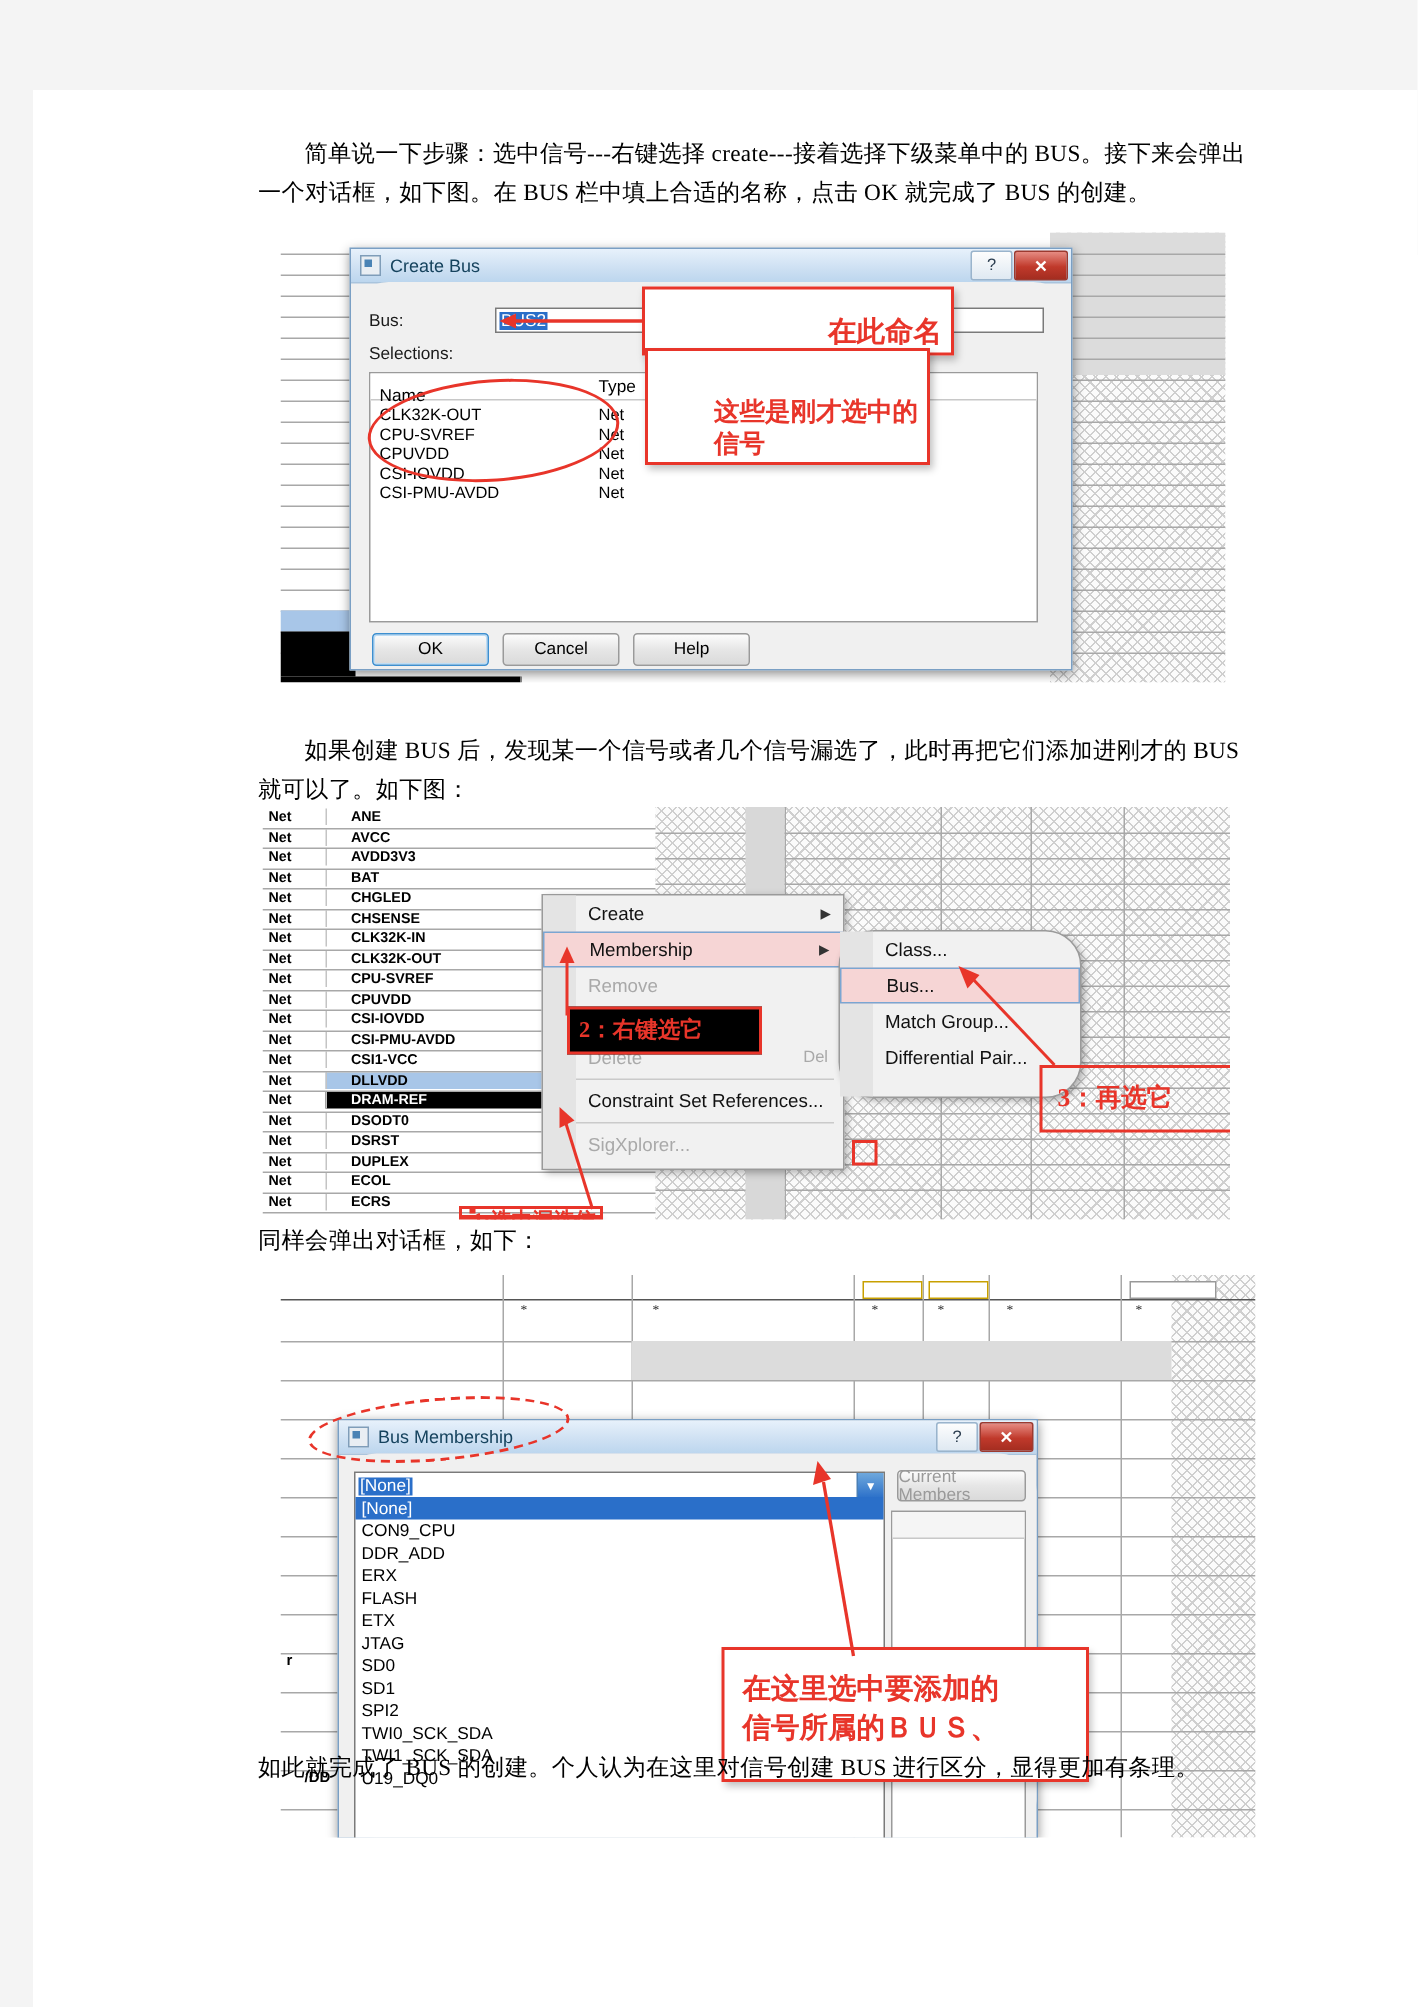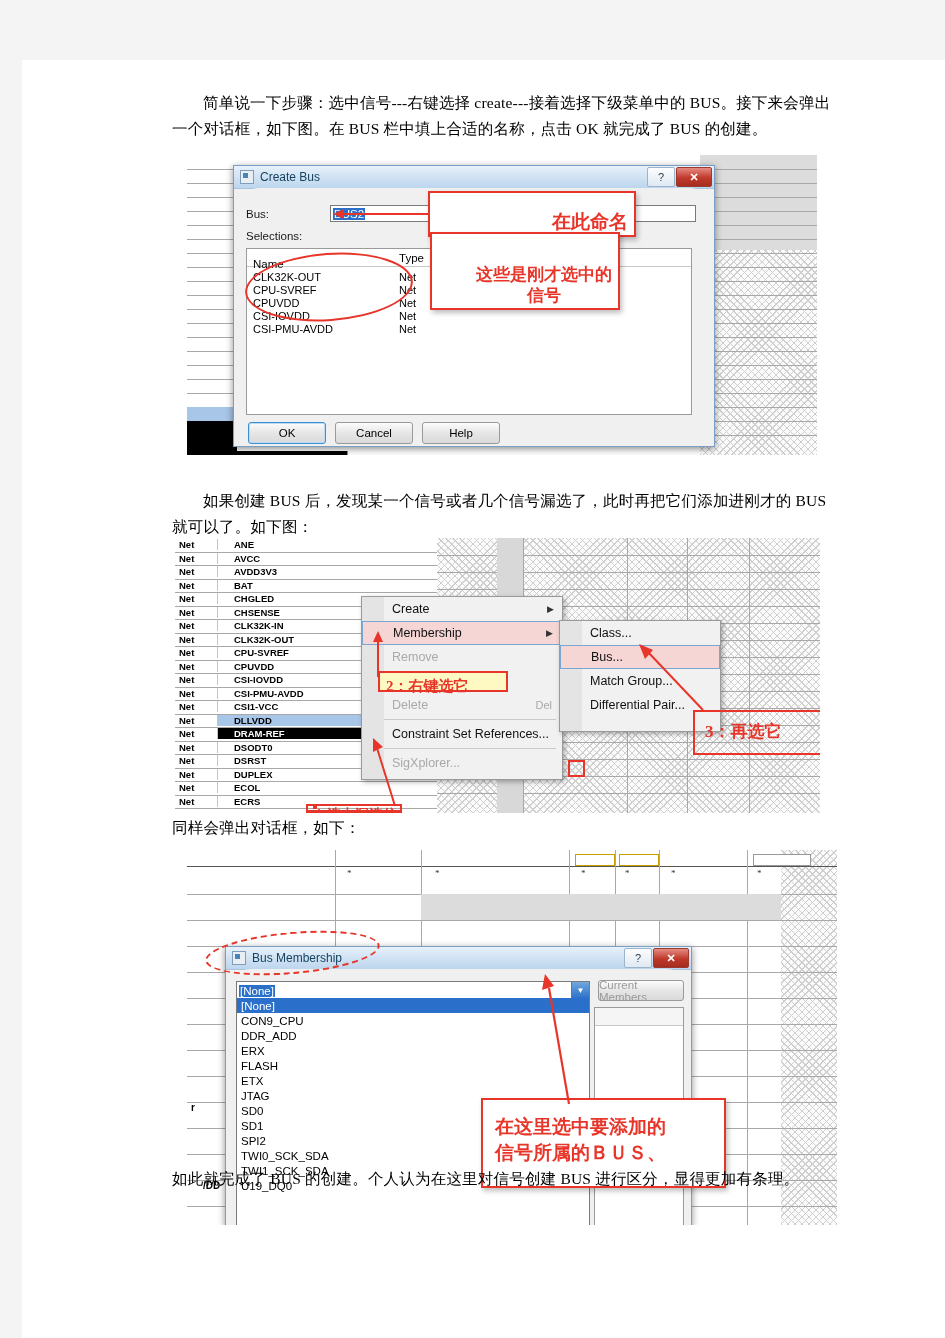--- a/index.html
+++ b/index.html
@@ -102,21 +102,21 @@
     border:2px solid #e8352a;
     background:#fff;
     color:#e8352a;
     font-family:"Liberation Serif", serif;
     font-weight:bold;
     box-shadow:2px 3px 5px rgba(0,0,0,.25);
     box-sizing:border-box;
   }
   .anno.clear{background:transparent;box-shadow:none;}
   .anno .txt{
-    position:absolute;right:6px;bottom:2px;text-align:center;line-height:1.15;
+    position:absolute;right:6px;bottom:2px;text-align:left;line-height:1.15;
   }
   .ellipse{
     position:absolute;border:2.5px solid #e8352a;border-radius:50%;
     box-sizing:border-box;
   }
   .arrow svg{display:block;overflow:visible;}
 
   
   .netrow{display:flex;height:13.5px;align-items:center;font-family:"Liberation Sans", sans-serif;font-size:9.5px;font-weight:bold;}
   .netrow .c1{width:38px;padding-left:4px;color:#000;}
@@ -415,37 +415,37 @@
       <div class="msep"></div>
       <div class="mi">
         <span>Constraint Set References...</span>
       </div>
       <div class="msep"></div>
       <div class="mi dis">
         <span>SigXplorer...</span>
       </div>
     </div>
 
-    <div class="menu" style="left:384px;top:82px;width:160px;height:110px;">
+    <div class="menu" style="left:384px;top:82px;width:160px;height:110px;border-radius:24px;">
       <div class="gutter"></div>
       <div class="mi">
         <span>Class...</span>
       </div>
       <div class="mi hl">
         <span>Bus...</span>
       </div>
       <div class="mi">
         <span>Match Group...</span>
       </div>
       <div class="mi">
         <span>Differential Pair...</span>
       </div>
     </div>
 
-    <div class="anno clear" style="left:203px;top:133px;width:130px;height:21px;background:#fef9c3;">
+    <div class="anno clear" style="left:203px;top:133px;width:130px;height:32px;background:#000000;">
       <span style="position:absolute;left:6px;top:4px;font-size:15px;">2：右键选它</span>
     </div>
     <div class="arrow" style="position:absolute;left:196px;top:93px;width:14px;height:48px;">
       <svg width="14" height="48" viewBox="0 0 14 48">
         <line x1="7" y1="46" x2="7" y2="8" stroke="#e8352a" stroke-width="2"></line>
         <polygon points="7,0 2,11 12,11" fill="#e8352a"></polygon>
       </svg>
     </div>
 
     <div class="anno clear" style="left:518px;top:172px;width:140px;height:45px;"></div>

